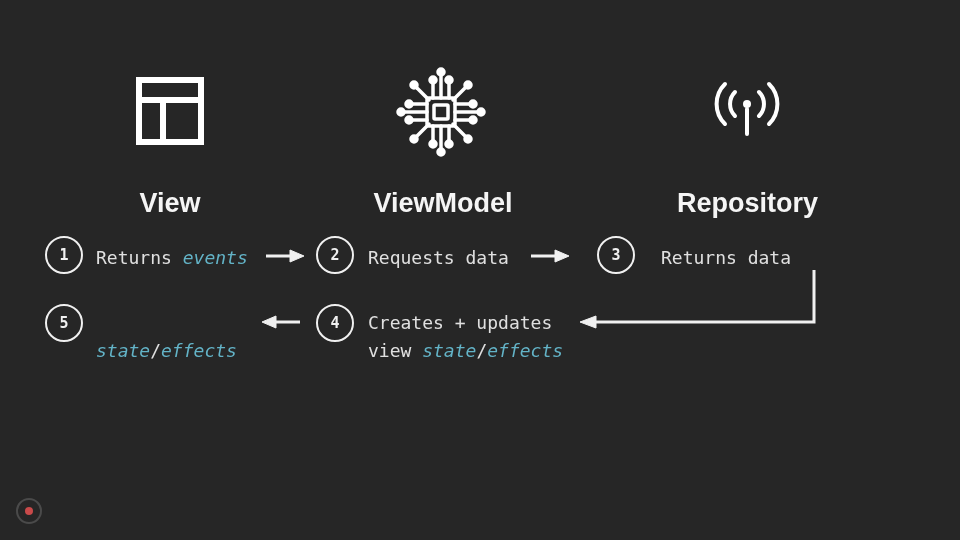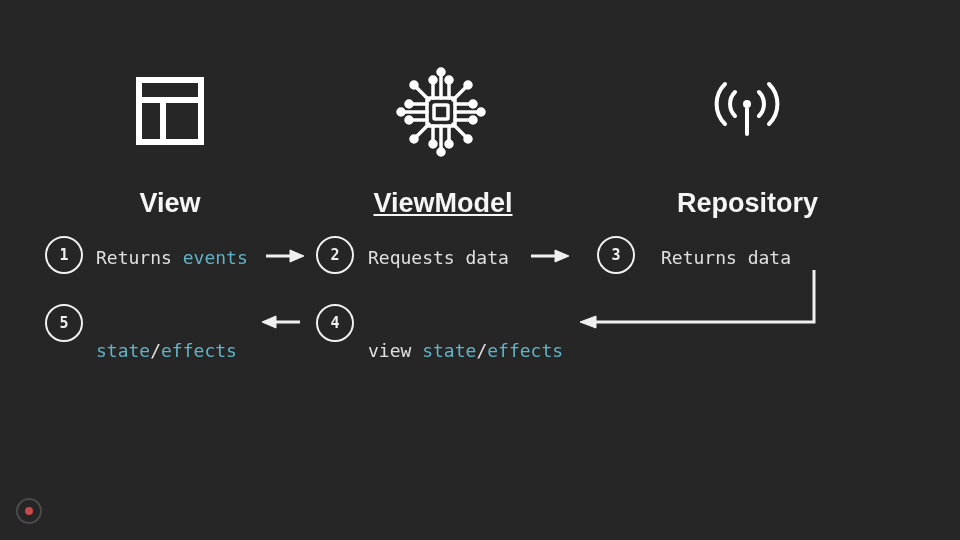--- a/index.html
+++ b/index.html
@@ -34,20 +34,21 @@
     position: absolute;
   }
   .step-text {
     position: absolute;
     font-size: 18px;
     color: #e0e0e0;
     line-height: 1.55;
   }
   .highlight {
     color: #63b3c7;
+    font-style: italic;
   }
   .icon-wrap { position: absolute; }
   .arrow {
     position: absolute;
     stroke: #f0f0f0;
     fill: #f0f0f0;
   }
   .rec-indicator {
     position: absolute;
     left: 16px;
@@ -126,21 +127,21 @@
     <circle cx="38" cy="28" r="4" fill="#fff" stroke="none"></circle>
     <line x1="38" y1="33" x2="38" y2="58"></line>
     <path d="M26 16 A 17 17 0 0 0 26 40"></path>
     <path d="M50 16 A 17 17 0 0 1 50 40"></path>
     <path d="M16 8 A 28 28 0 0 0 16 48"></path>
     <path d="M60 8 A 28 28 0 0 1 60 48"></path>
   </svg>
 </div>
 
 <div class="col-heading" style="left:90px; top:188px; width:160px;">View</div>
-<div class="col-heading" style="left:348px; top:188px; width:190px;text-decoration:underline;">ViewModel</div>
+<div class="col-heading" style="left:348px; top:188px; width:190px;">ViewModel</div>
 <div class="col-heading" style="left:640px; top:188px; width:215px;">Repository</div>
 
 <div class="num-circle" style="left:45px; top:236px;">1</div>
 <div class="step-text" style="left:96px; top:244px;">
   <span>Returns </span><span class="highlight">events</span>
 </div>
 
 <svg class="arrow" style="left:264px; top:248px;" width="40" height="16" viewBox="0 0 40 16">
   <line x1="2" y1="8" x2="28" y2="8" stroke-width="3"></line>
   <polygon points="26,2 40,8 26,14"></polygon>
@@ -157,21 +158,21 @@
 <div class="num-circle" style="left:597px; top:236px;">3</div>
 <div class="step-text" style="left:661px; top:244px;">Returns data</div>
 
 <svg class="arrow" style="left:574px; top:266px;" width="250" height="72" viewBox="0 0 250 72">
   <path d="M 240 4 L 240 56 L 20 56" fill="none" stroke-width="3"></path>
   <polygon points="22,50 6,56 22,62"></polygon>
 </svg>
 
 <div class="num-circle" style="left:316px; top:304px;">4</div>
 <div class="step-text" style="left:368px; top:309px;">
-  <br>
+  <span>Creates + updates</span><br>
   <span>view </span><span class="highlight">state</span><span>/</span><span class="highlight">effects</span>
 </div>
 
 <svg class="arrow" style="left:258px; top:314px;" width="44" height="16" viewBox="0 0 44 16">
   <line x1="42" y1="8" x2="16" y2="8" stroke-width="3"></line>
   <polygon points="18,2 4,8 18,14"></polygon>
 </svg>
 
 <div class="num-circle" style="left:45px; top:304px;">5</div>
 <div class="step-text" style="left:96px; top:309px;">

